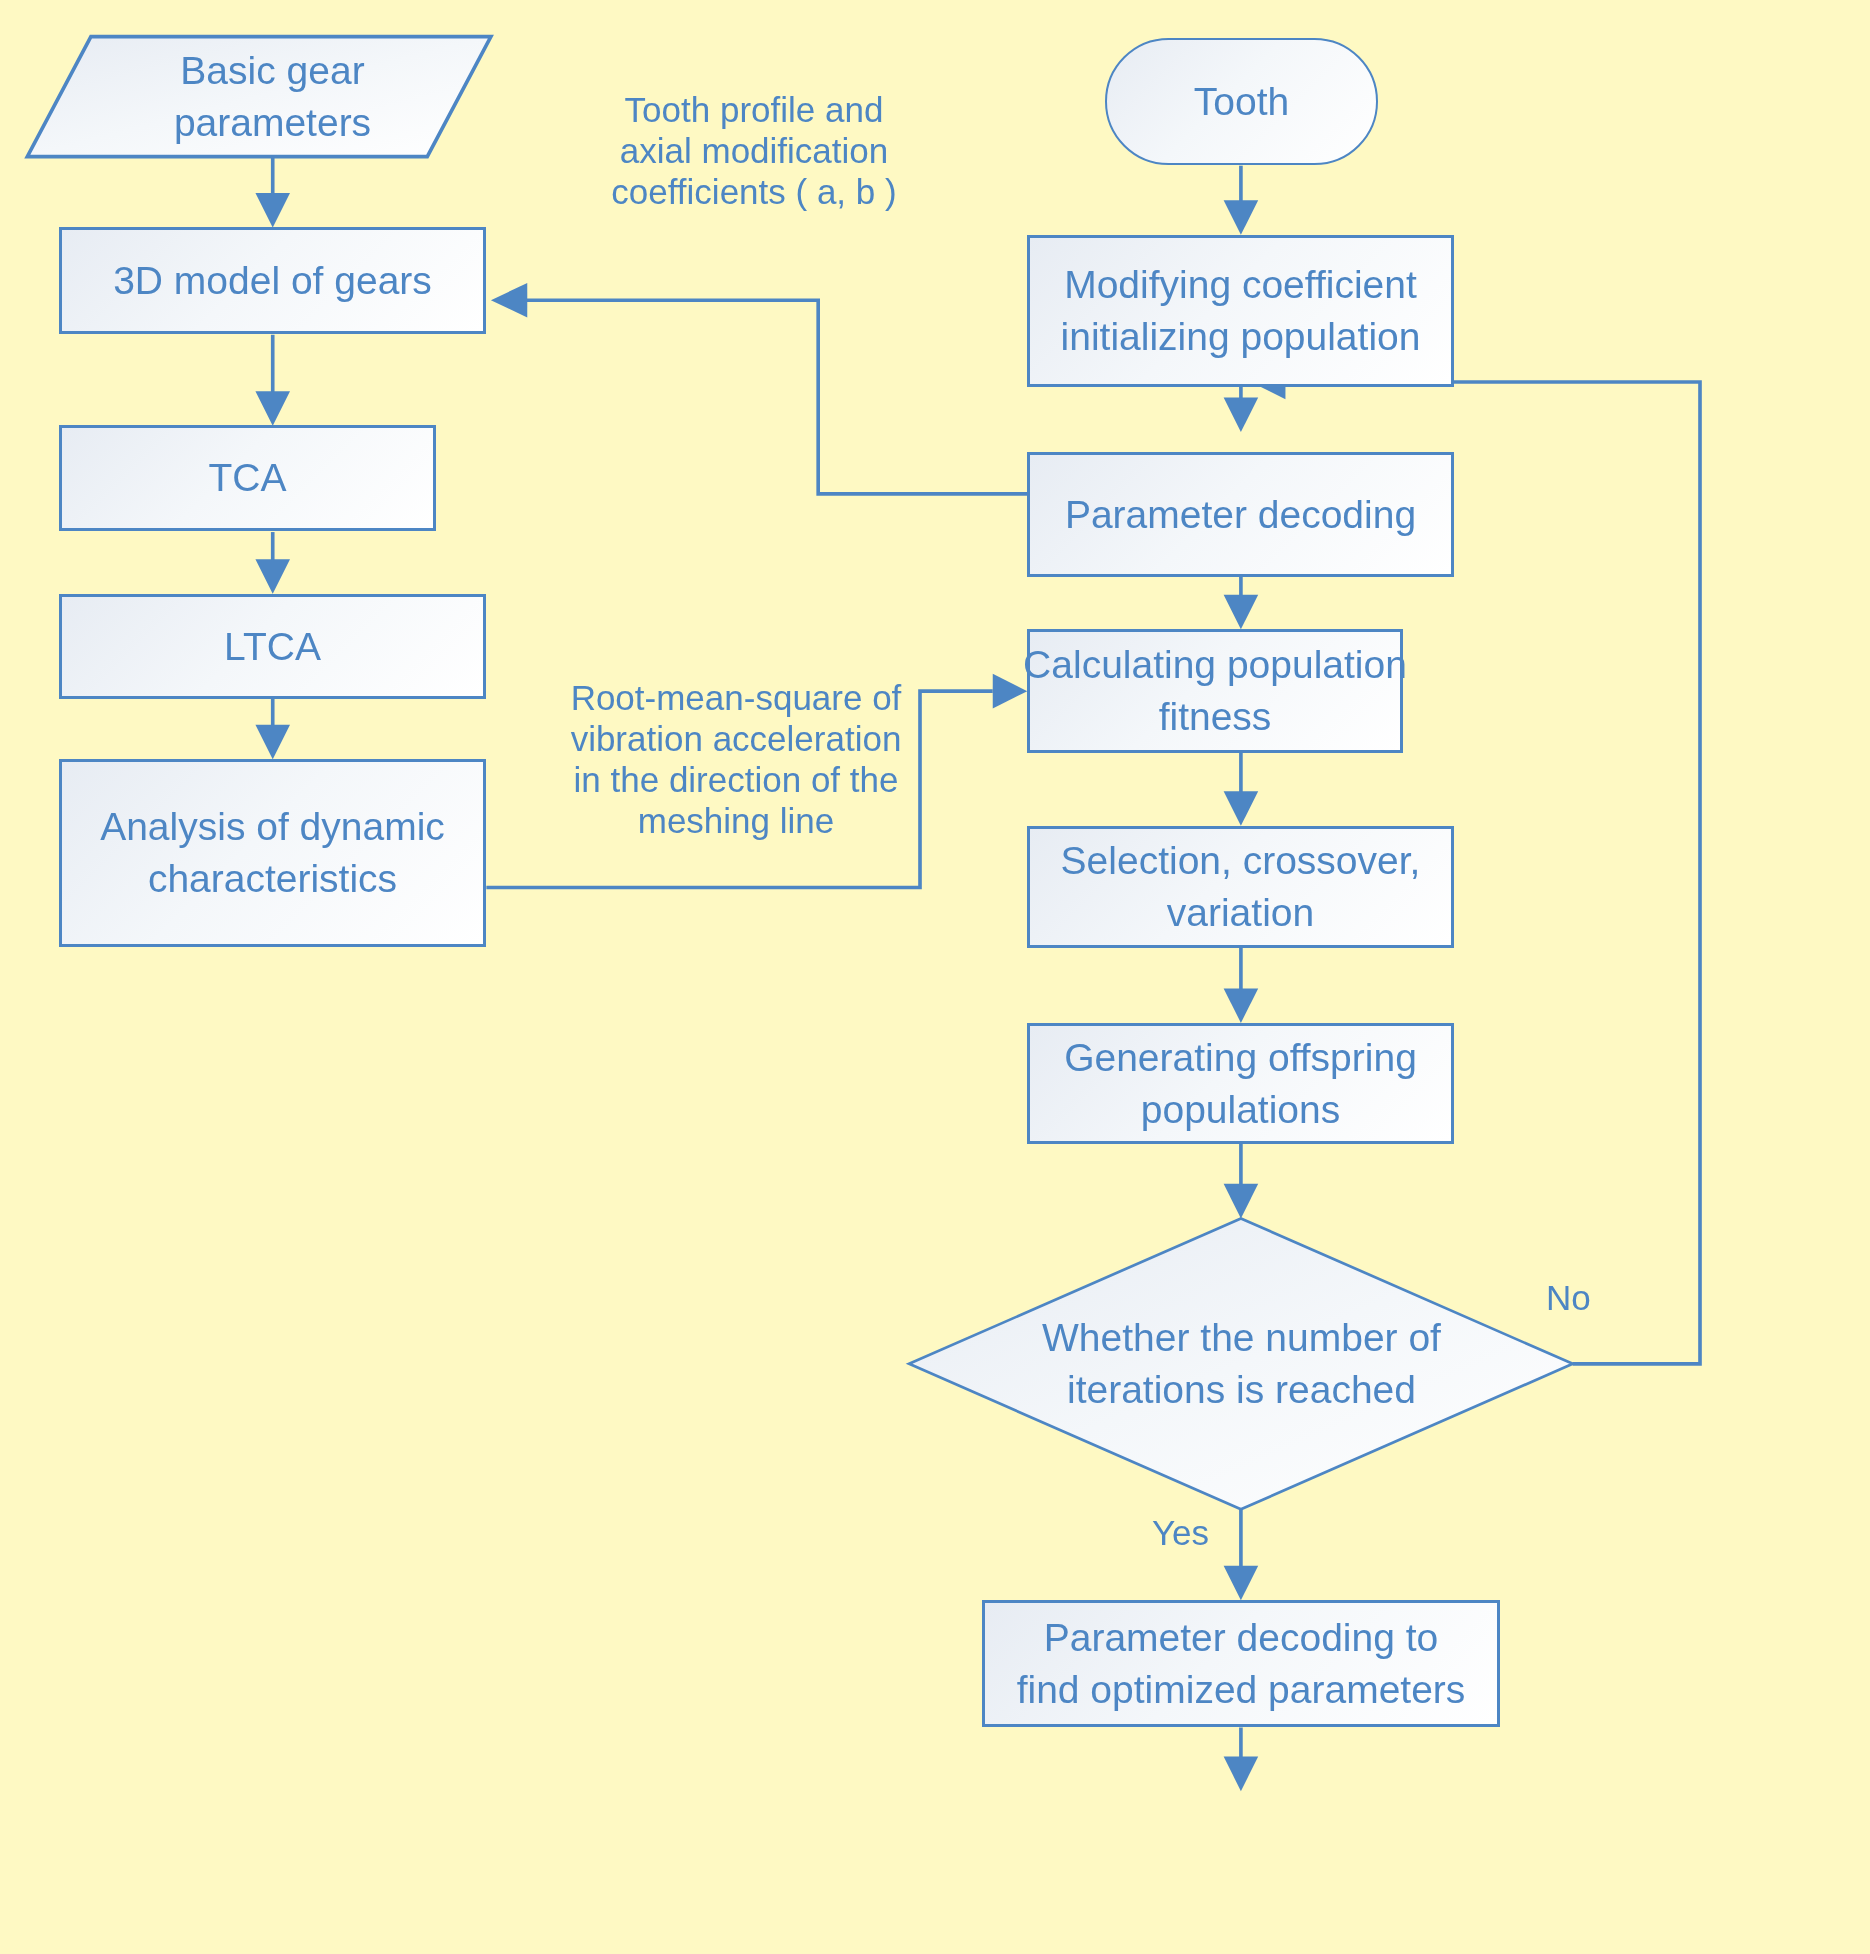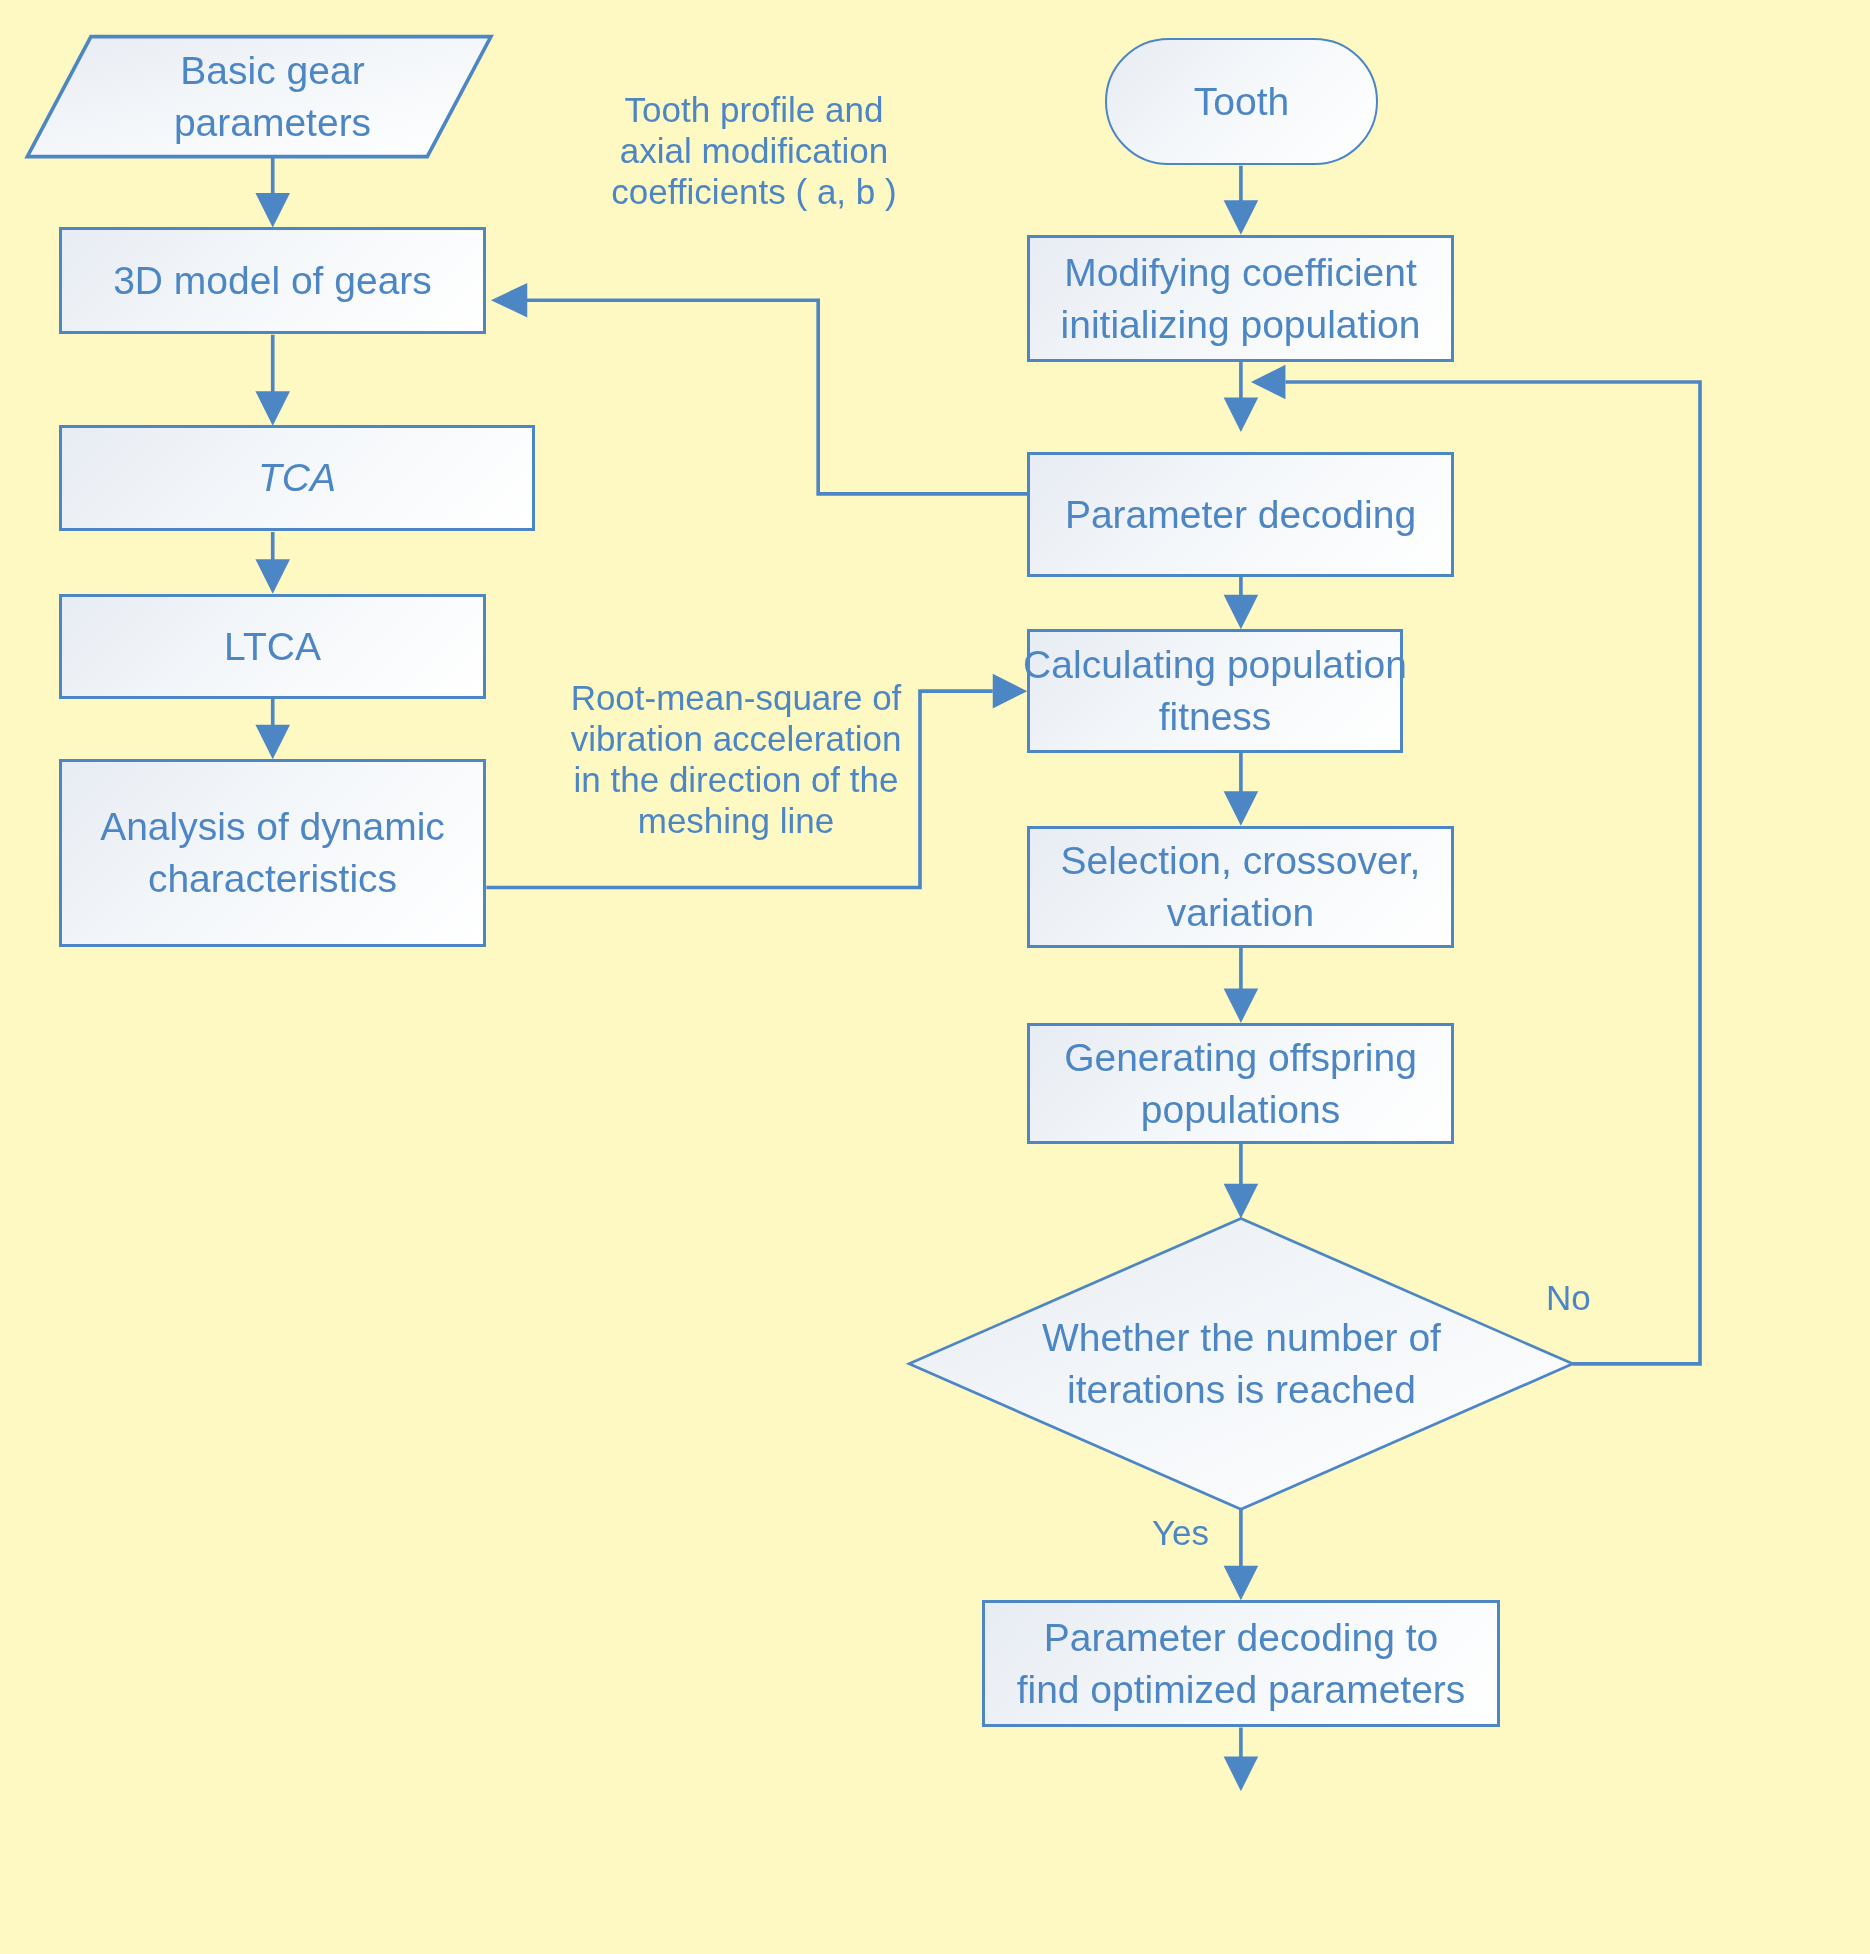--- a/index.html
+++ b/index.html
@@ -114,38 +114,38 @@
 
   <div class="ghost" style="left:59px;top:38px;width:427px;height:118px;">
     <span>Basic gear</span>
     <span>parameters</span>
   </div>
 
   <div class="node" style="left:59px;top:227px;width:427px;height:107px;">
     <span>3D model of gears</span>
   </div>
 
-  <div class="node" style="left:59px;top:425px;width:476px;height:106px;font-style:italic;">
+  <div class="node" style="left:59px;top:425px;width:377px;height:106px;">
     <span>TCA</span>
   </div>
 
   <div class="node" style="left:59px;top:594px;width:427px;height:105px;">
     <span>LTCA</span>
   </div>
 
   <div class="node" style="left:59px;top:759px;width:427px;height:188px;">
     <span>Analysis of dynamic</span>
     <span>characteristics</span>
   </div>
 
   <div class="node stadium" style="left:1105px;top:38px;width:273px;height:127px;">
     <span>Tooth</span>
   </div>
 
-  <div class="node" style="left:1027px;top:235px;width:427px;height:127px;">
+  <div class="node" style="left:1027px;top:235px;width:427px;height:152px;">
     <span>Modifying coefficient</span>
     <span>initializing population</span>
   </div>
 
   <div class="node" style="left:1027px;top:452px;width:427px;height:125px;">
     <span>Parameter decoding</span>
   </div>
 
   <div class="node" style="left:1027px;top:629px;width:376px;height:124px;">
     <span>Calculating population</span>

